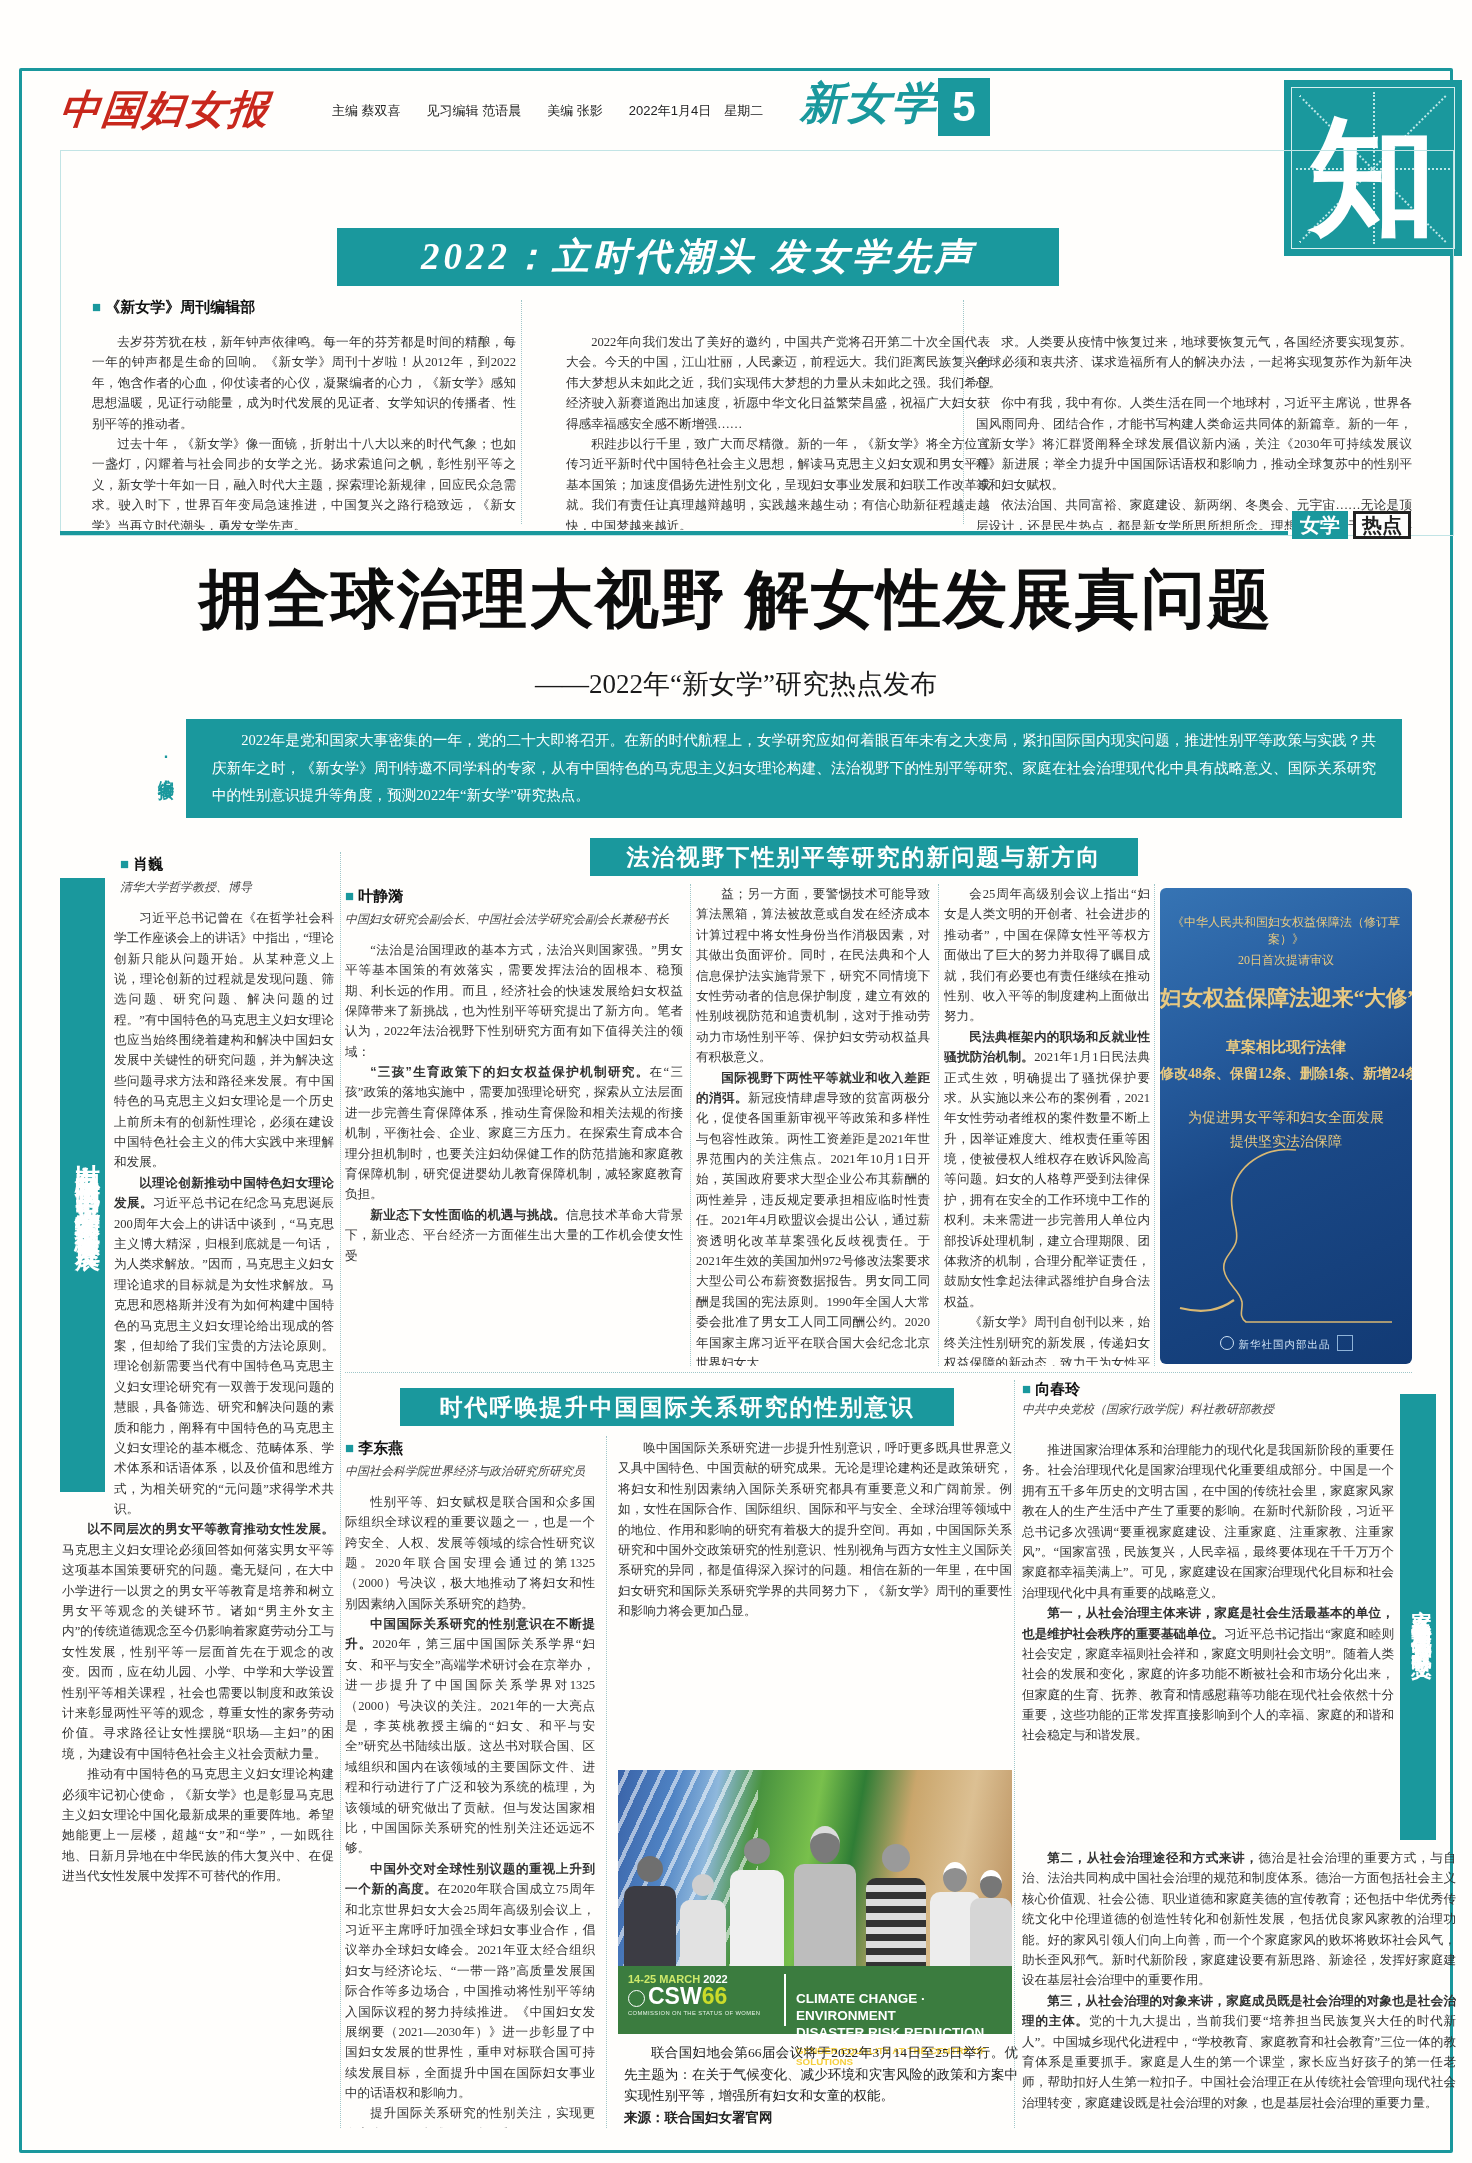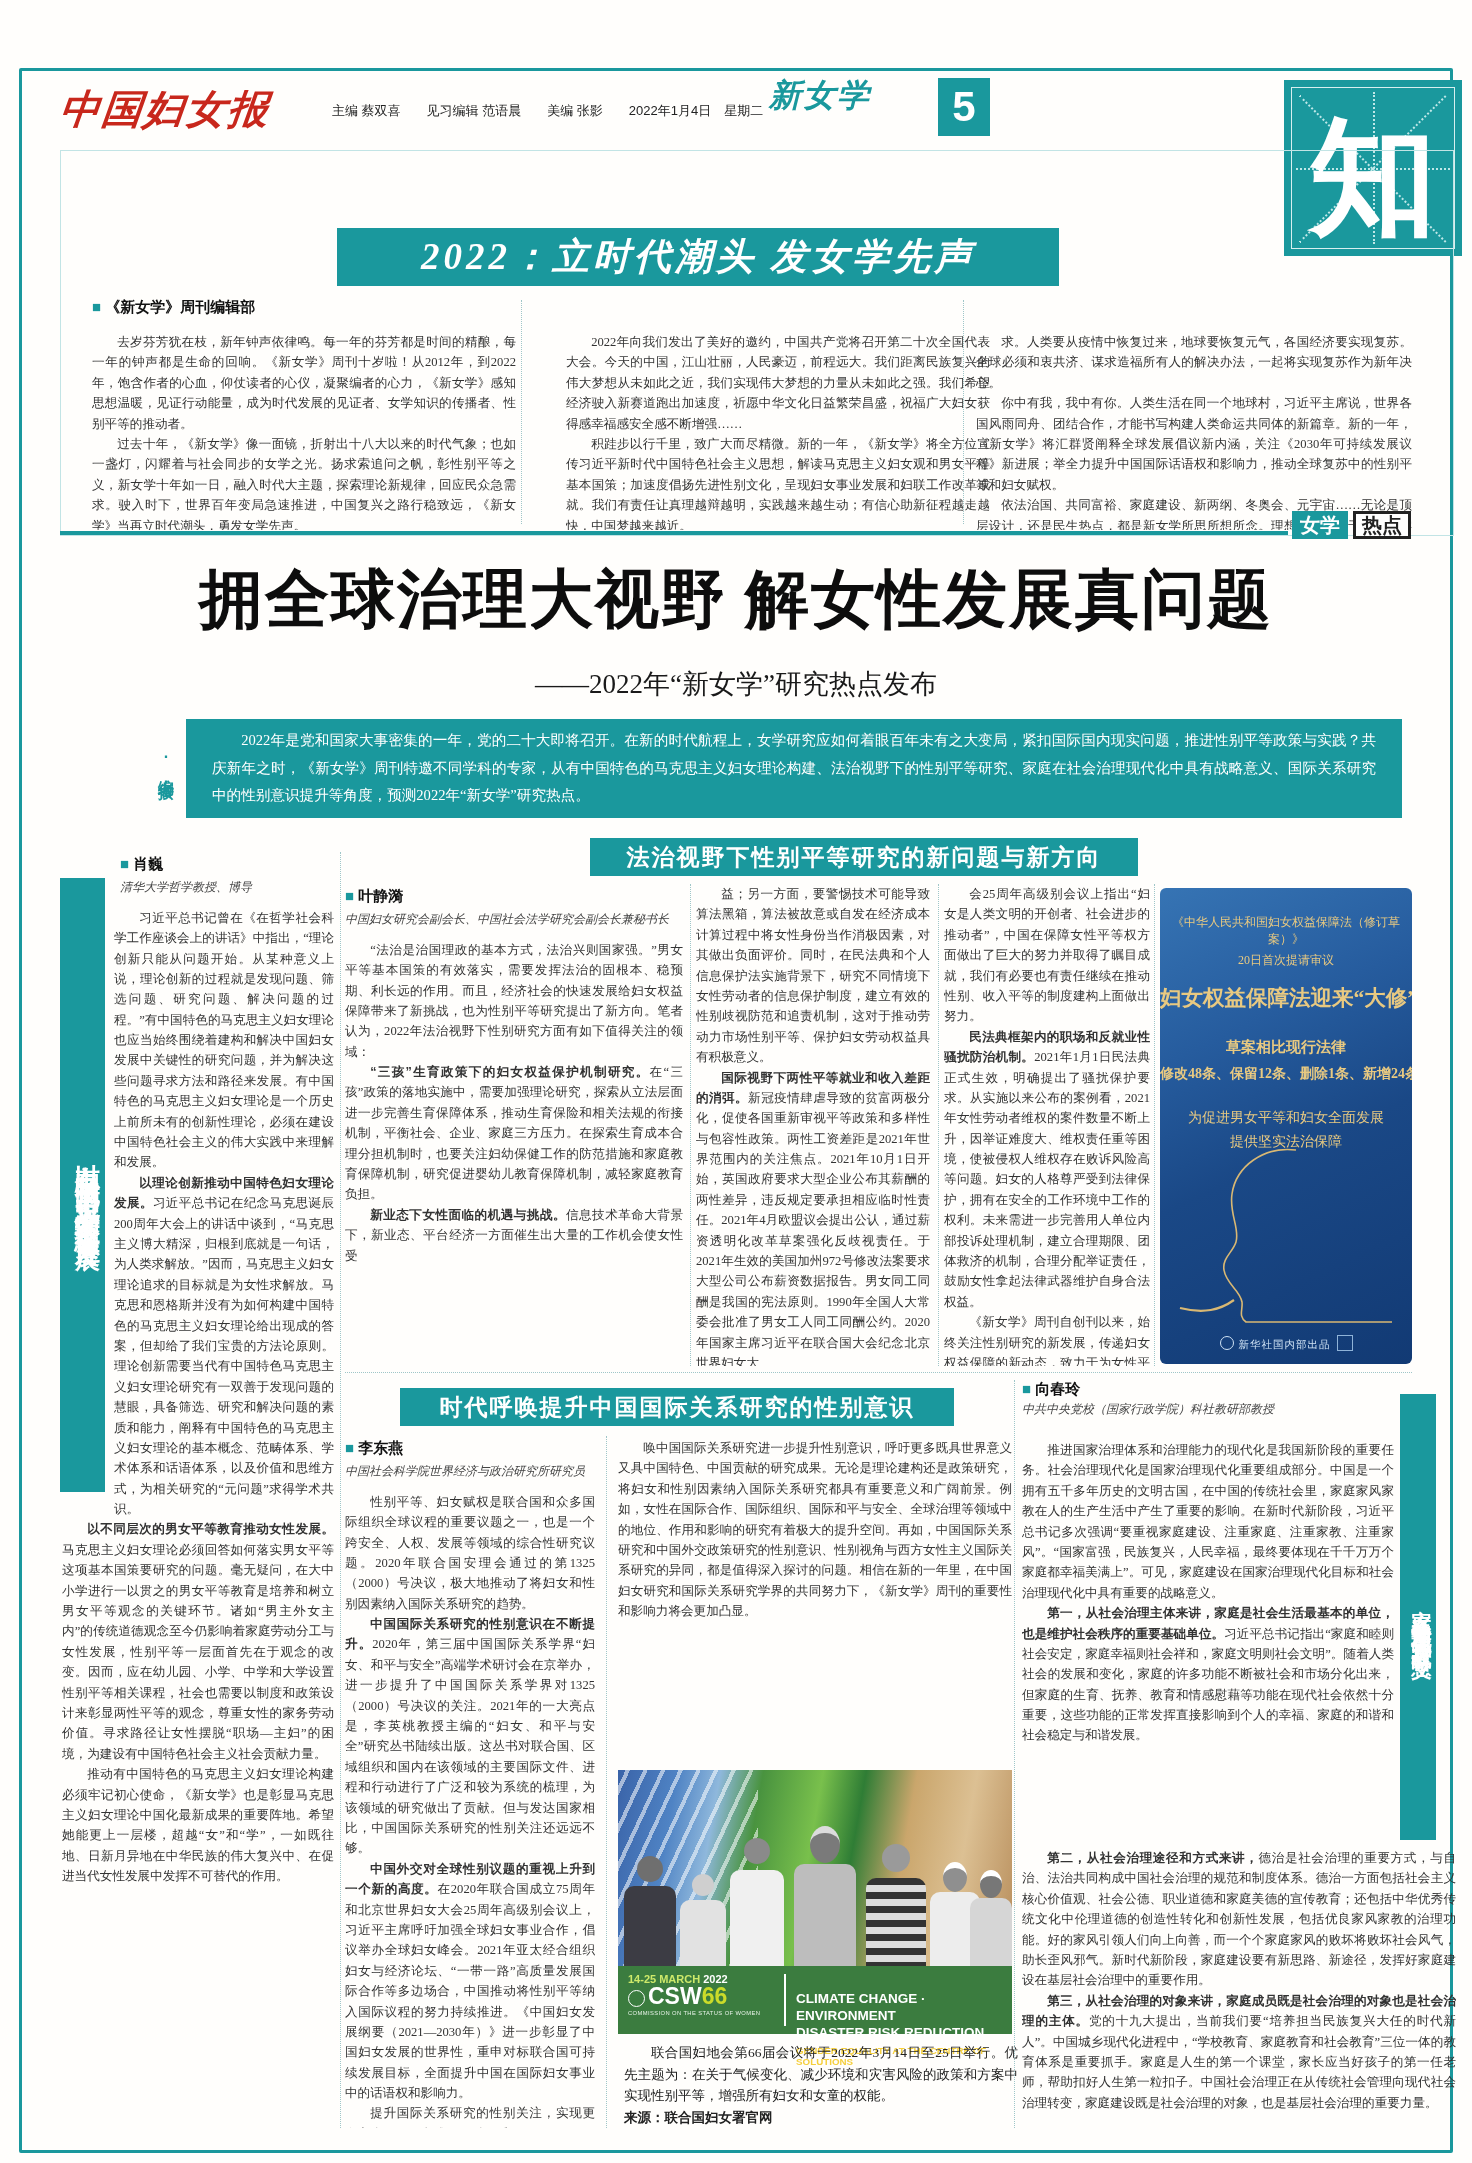--- a/index.html
+++ b/index.html
@@ -5,21 +5,21 @@
   html,body{margin:0;padding:0;background:#ffffff;}
   #page{position:relative;width:1472px;height:2163px;background:#fffefc;overflow:hidden;
         font-family:"Liberation Serif","DejaVu Serif",serif;color:#2e2e2e;}
   .abs{position:absolute;}
   
   #frame{left:19px;top:68px;width:1428px;height:2079px;border:3px solid #1a989d;border-radius:2px;}
   
   #logo{left:60px;top:82px;font-size:40px;font-weight:bold;color:#c8271c;font-style:italic;
         letter-spacing:2px;transform:skewX(-6deg);font-family:"Liberation Serif",serif;}
   #credits{left:332px;top:102px;font-size:13px;color:#222;font-family:"Liberation Sans",sans-serif;}
-  #sec-cn{left:769px;top:74px;font-size:32px;font-weight:bold;color:#1a989d;font-style:italic;letter-spacing:2px;}
+  #sec-cn{left:800px;top:74px;font-size:44px;font-weight:bold;color:#1a989d;font-style:italic;letter-spacing:2px;}
   #five-box{left:938px;top:78px;width:52px;height:58px;background:#1a989d;color:#fff;
             font-size:42px;font-weight:bold;text-align:center;line-height:58px;font-family:"Liberation Sans",sans-serif;}
   #en-box{left:994px;top:78px;width:276px;height:52px;border:3px solid #1a989d;background:#fff;
           color:#1a989d;font-weight:bold;font-size:20px;letter-spacing:3px;text-align:center;line-height:52px;}
   
   #zhi{left:1284px;top:80px;width:178px;height:176px;background:#1a989d;}
   #zhi .inner{position:absolute;left:7px;top:7px;right:7px;bottom:7px;border:1px solid #d7efef;}
   #zhi .gl{position:absolute;border:0 dotted #bfe8e8;}
   #zhi .v{left:50%;top:4px;bottom:4px;border-left-width:2px;}
   #zhi .h{top:50%;left:4px;right:4px;border-top-width:2px;}

